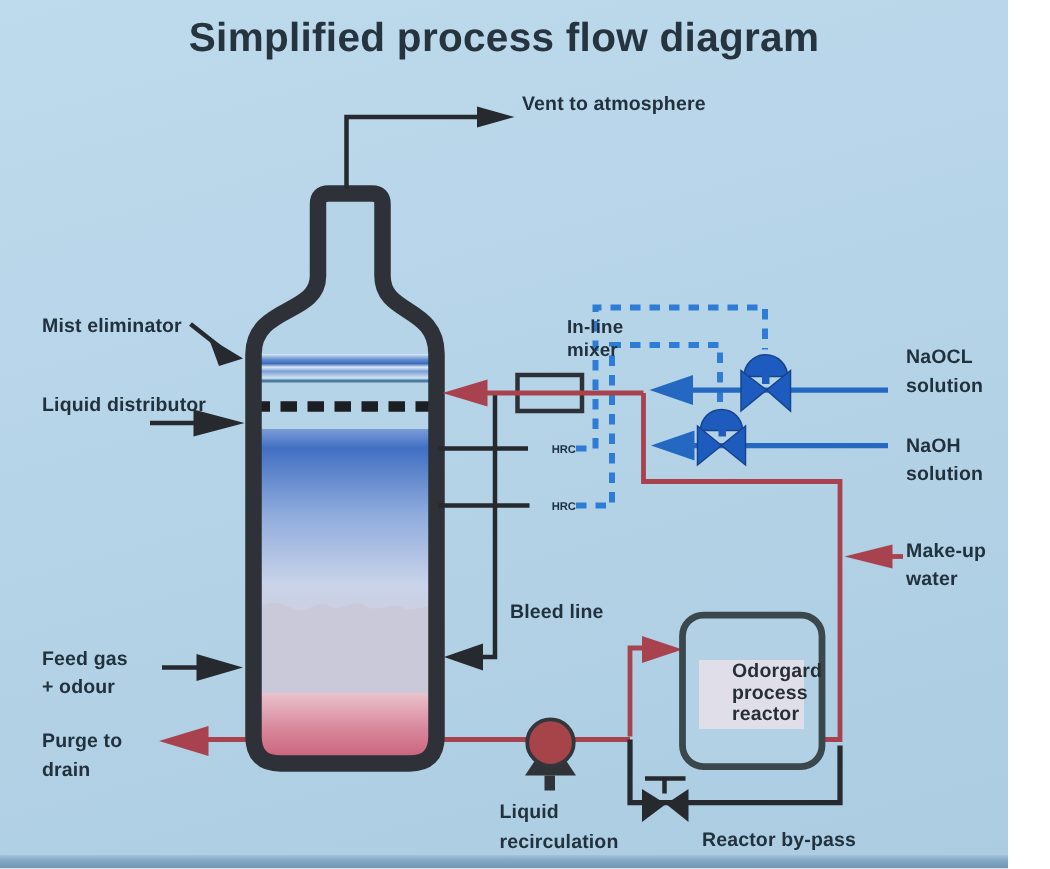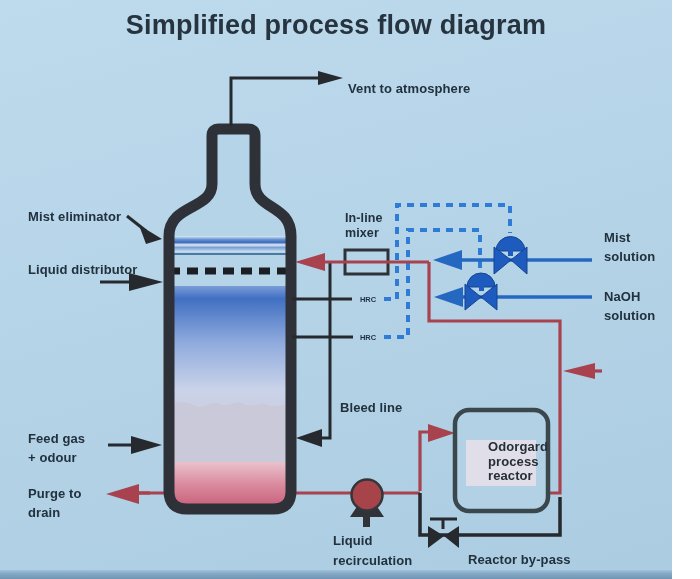--- a/index.html
+++ b/index.html
@@ -12,28 +12,28 @@
   .lbl{
     position:absolute;color:#21313d;font-weight:700;font-size:13px;
     line-height:17px;white-space:nowrap;letter-spacing:.1px;
   }
   .title{
     position:absolute;left:0;top:10px;width:100%;text-align:center;
     font-size:27px;font-weight:600;color:#26343f;letter-spacing:.2px;
   }
   .two{line-height:19px;}
   .hrc{
-    position:absolute;width:32px;text-align:center;font-size:7.5px;
+    position:absolute;width:32px;text-align:right;font-size:7.5px;
     font-weight:700;color:#1c2e46;letter-spacing:0;
   }
   .reactor-text{
     position:absolute;left:488px;top:440px;font-size:13px;font-weight:700;
     color:#272e36;line-height:14.5px;letter-spacing:.1px;
   }
-  .mixer-lbl{line-height:15px;font-size:12.5px;}
+  .mixer-lbl{line-height:15px;font-size:12.5px;margin-left:33px;}
 </style>
 </head>
 <body>
 
 <div class="stage">
 
   <svg width="700" height="579" viewBox="0 0 700 579">
     <defs>
       <linearGradient id="gMist" x1="0" y1="0" x2="0" y2="1">
         <stop offset="0" stop-color="#d9eaf5"></stop>
@@ -161,21 +161,21 @@
       <polygon points="350,517 384,517 376,505 358,505" fill="#303338"></polygon>
       <rect x="363" y="517" width="7" height="10" fill="#303338"></rect>
       <circle cx="367" cy="495" r="15.5" fill="#a6444a" stroke="#33363b" stroke-width="2.5"></circle>
     </g>
 
     <rect x="0" y="570" width="700" height="9" fill="url(#gFoot)"></rect>
   </svg>
 
   <div class="title">Simplified process flow diagram</div>
 
-  <div class="lbl" style="left:348px;top:80px;">Vent to atmosphere</div>
+  <div class="lbl" style="left:348px;top:60px;">Vent to atmosphere</div>
 
   <div class="lbl" style="left:28px;top:197px;margin-top:11px;">Mist eliminator</div>
   <div class="lbl" style="left:28px;top:261px;">Liquid distributor</div>
 
   <div class="lbl two" style="left:28px;top:484px;">
     <div>Purge to</div>
     <div>drain</div>
   </div>
   <div class="lbl two" style="left:28px;top:429px;">
     <div>Feed gas</div>
@@ -184,26 +184,30 @@
 
   <div class="lbl mixer-lbl" style="left:345px;top:211px;">
     <div>In-line</div>
     <div>mixer</div>
   </div>
 
   <div class="hrc" style="left:352px;top:295px;">HRC</div>
   <div class="hrc" style="left:352px;top:333px;">HRC</div>
 
   <div class="lbl two" style="left:604px;top:228px;">
-    <div>Mist</div>
+    <div>NaOCL</div>
     <div>solution</div>
   </div>
   <div class="lbl two" style="left:604px;top:287px;">
     <div>NaOH</div>
     <div>solution</div>
+  </div>
+  <div class="lbl two" style="left:604px;top:357px;">
+    <div>Make-up</div>
+    <div>water</div>
   </div>
 
   <div class="lbl" style="left:340px;top:399px;">Bleed line</div>
 
   <div class="reactor-text">
     <div>Odorgard</div>
     <div>process</div>
     <div>reactor</div>
   </div>
 

